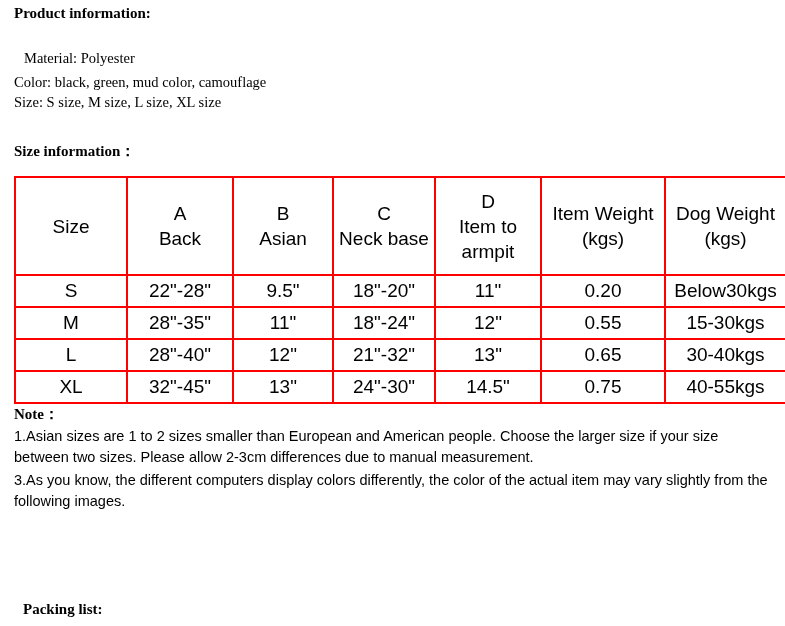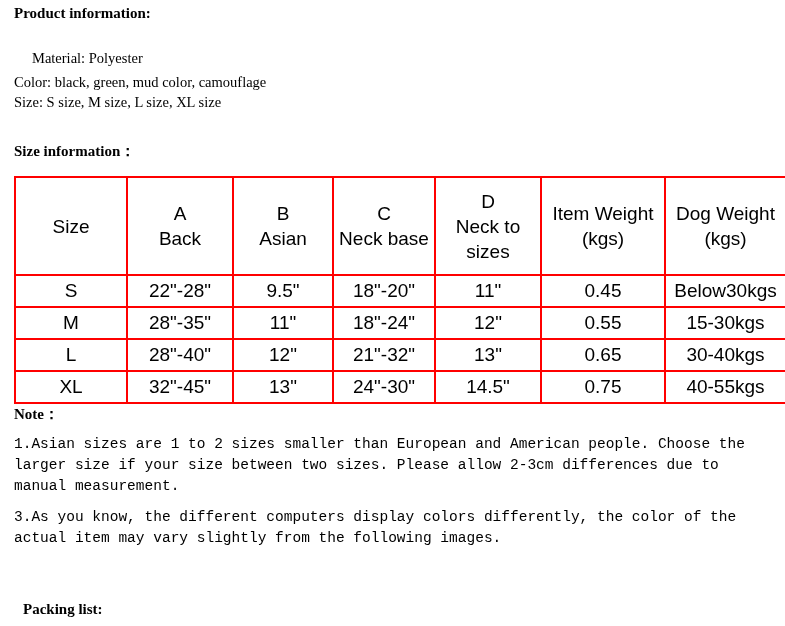--- a/index.html
+++ b/index.html
@@ -32,21 +32,21 @@
     left: 14px;
     top: 4px;
   }
   .para {
     font-family: "Liberation Serif", serif;
     font-size: 14.5px;
     line-height: 21px;
   }
   .material-line {
     position: absolute;
-    left: 32px;
+    left: 24px;
     top: 48px;
     text-align: right;
   }
   .color-line {
     position: absolute;
     left: 14px;
     top: 72px;
   }
   .size-line {
     position: absolute;
@@ -100,24 +100,24 @@
     top: 404px;
     width: 760px;
   }
   .note-title {
     font-family: "Liberation Serif", serif;
     font-size: 15px;
     font-weight: bold;
     line-height: 20px;
   }
   .note-item {
-    font-family: Liberation Mono, monospace;
+    font-family: Liberation Sans, sans-serif;
     font-size: 14.5px;
     line-height: 21px;
-    margin-top: 10px;
+    margin-top: 2px;
   }
   .packing-heading {
     position: absolute;
     left: 23px;
     top: 600px;
   }
 </style>
 </head>
 <body>
 
@@ -144,40 +144,40 @@
         <td class="col-b">
           <span class="hdr-sub">B</span>
           <span class="hdr-sub">Asian</span>
         </td>
         <td class="col-c">
           <span class="hdr-sub">C</span>
           <span class="hdr-sub">Neck base</span>
         </td>
         <td class="col-d">
           <span class="hdr-sub">D</span>
-          <span class="hdr-sub">Neck to sizes</span>
+          <span class="hdr-sub">Item to armpit</span>
         </td>
         <td class="col-w">
           <span class="hdr-sub">Item Weight</span>
           <span class="hdr-sub">(kgs)</span>
         </td>
         <td class="col-dw">
           <span class="hdr-sub">Dog Weight</span>
           <span class="hdr-sub">(kgs)</span>
         </td>
       </tr>
     </thead>
     <tbody>
       <tr>
         <td>S</td>
         <td>22"-28"</td>
         <td>9.5"</td>
         <td>18"-20"</td>
         <td>11"</td>
-        <td>0.45</td>
+        <td>0.20</td>
         <td>Below30kgs</td>
       </tr>
       <tr>
         <td>M</td>
         <td>28"-35"</td>
         <td>11"</td>
         <td>18"-24"</td>
         <td>12"</td>
         <td>0.55</td>
         <td>15-30kgs</td>

